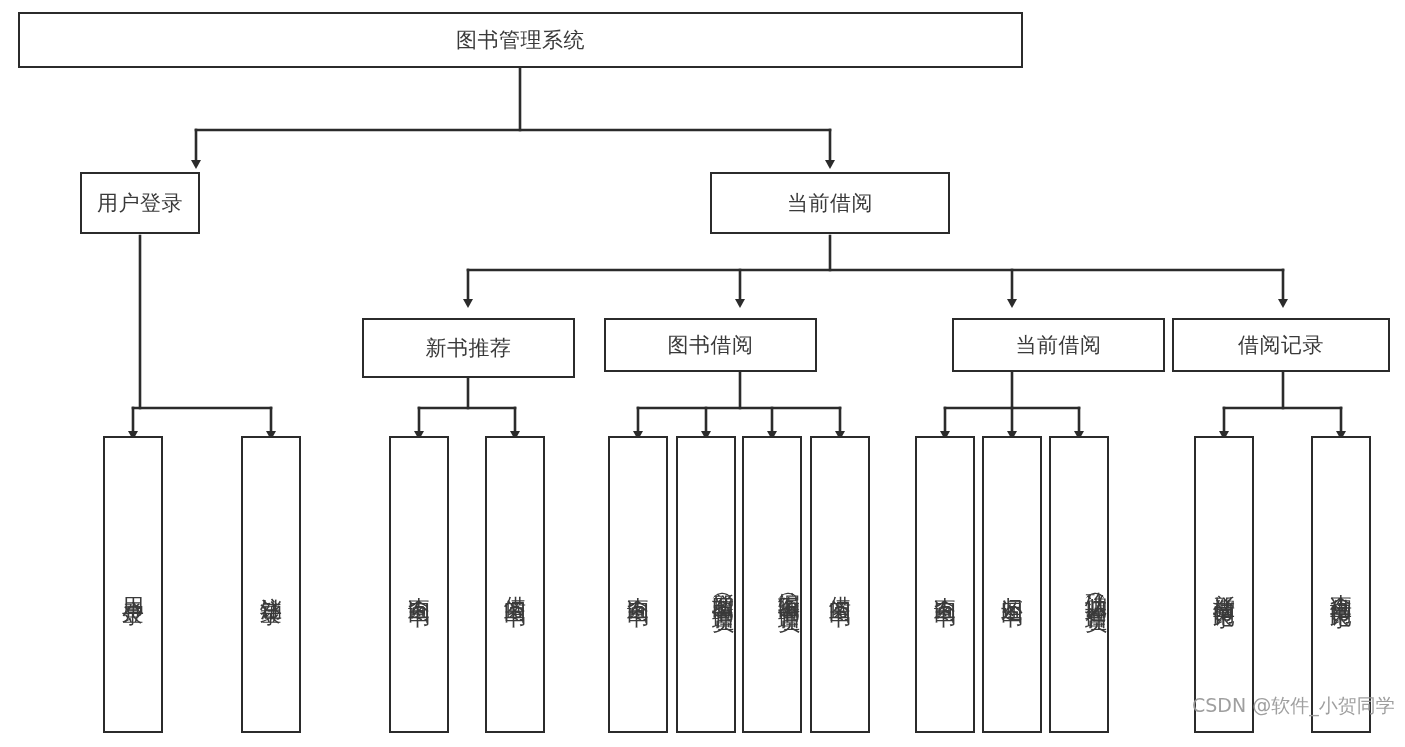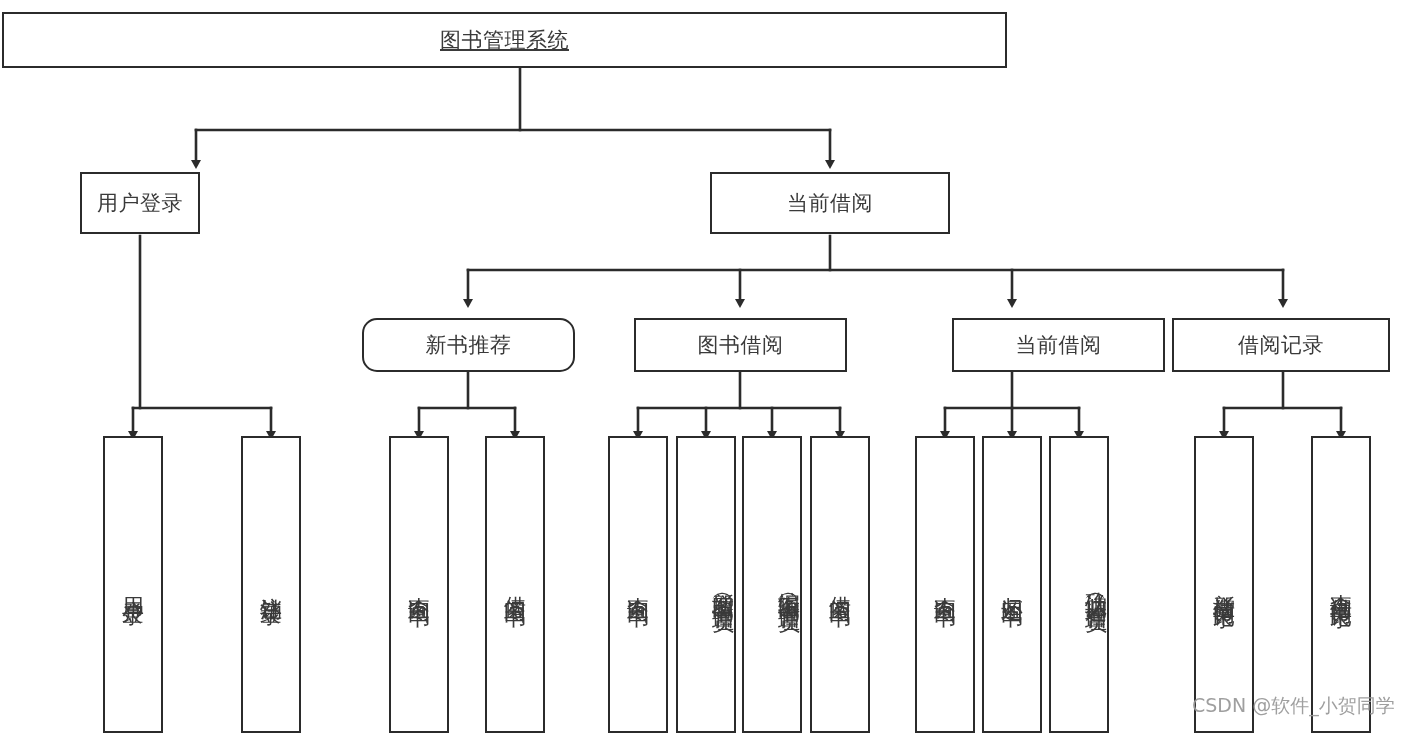--- a/index.html
+++ b/index.html
@@ -113,29 +113,29 @@
       <path d="M1012,408 L1012,432" marker-end="url(#arrow)"></path>
       <path d="M1079,408 L1079,432" marker-end="url(#arrow)"></path>
 
       <path d="M1283,373 L1283,408"></path>
       <path d="M1224,408 L1341,408"></path>
       <path d="M1224,408 L1224,432" marker-end="url(#arrow)"></path>
       <path d="M1341,408 L1341,432" marker-end="url(#arrow)"></path>
     </g>
   </svg>
 
-  <div class="node node-h" style="left:2px; top:12px; width:1005px; height:56px;text-decoration:underline;">图书管理系统</div>
+  <div class="node node-h" style="left:18px; top:12px; width:1005px; height:56px;">图书管理系统</div>
 
   <div class="node node-h" style="left:80px; top:172px; width:120px; height:62px;">用户登录</div>
 
   <div class="node node-h" style="left:710px; top:172px; width:240px; height:62px;">当前借阅</div>
 
-  <div class="node node-h" style="left:362px; top:318px; width:213px; height:54px;border-radius:15px;">新书推荐</div>
+  <div class="node node-h" style="left:362px; top:318px; width:213px; height:60px;">新书推荐</div>
 
-  <div class="node node-h" style="left:634px; top:318px; width:213px; height:54px;">图书借阅</div>
+  <div class="node node-h" style="left:604px; top:318px; width:213px; height:54px;">图书借阅</div>
 
   <div class="node node-h" style="left:952px; top:318px; width:213px; height:54px;">当前借阅</div>
 
   <div class="node node-h" style="left:1172px; top:318px; width:218px; height:54px;">借阅记录</div>
 
   <div class="node node-v centered" style="left:103px; top:436px; width:60px; height:297px;">用户登录</div>
 
   <div class="node node-v centered" style="left:241px; top:436px; width:60px; height:297px;">注销登录</div>
 
   <div class="node node-v centered" style="left:389px; top:436px; width:60px; height:297px;">查询图书</div>

